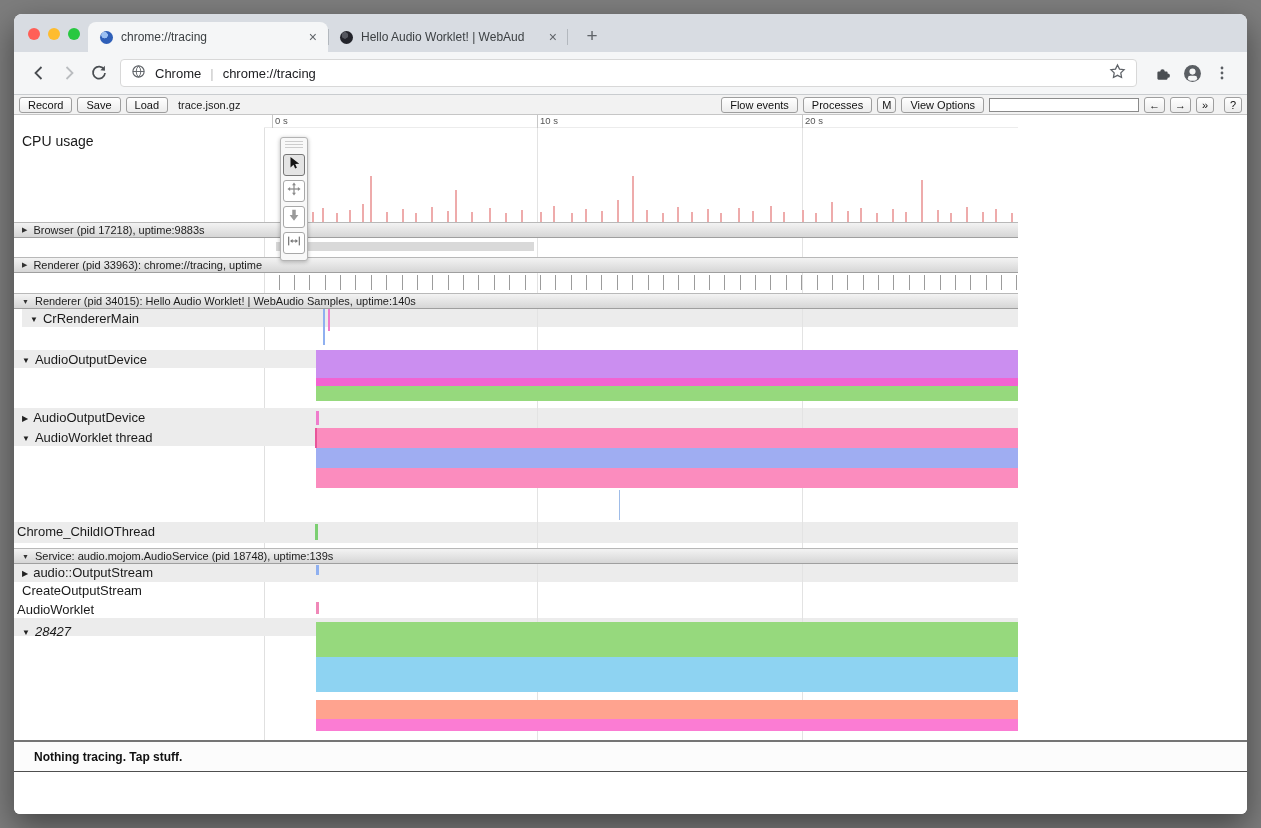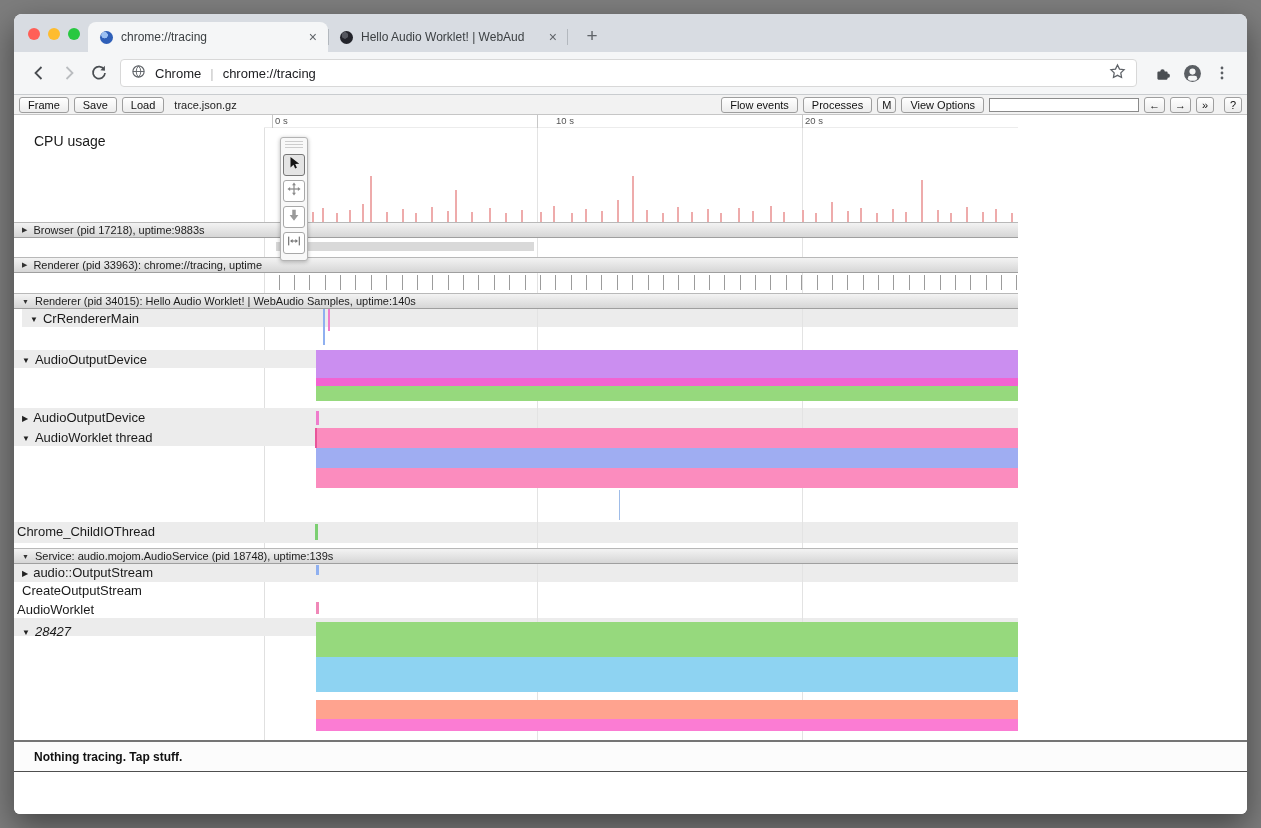--- a/index.html
+++ b/index.html
@@ -95,21 +95,21 @@
   .gridline { position: absolute; top: 0; bottom: 0; width: 1px; background: #e3e3e3; z-index: 1; }
   .trow { position: relative; overflow: visible; }
   .band { position: absolute; left: 0; right: 0; background: #ececec; }
   .bar, .mark { position: absolute; z-index: 3; }
   .tlabel {
     position: absolute; left: 0; top: 2px; z-index: 3; font-size: 13px; color: #1a1a1a;
     padding-left: 8px; white-space: nowrap;
   }
   .tlabel.flush { padding-left: 3px; }
   .tlabel.wrap { width: 175px; white-space: normal; line-height: 16px; top: 1px; }
-  .tlabel.cpu { font-size: 14px; top: 5px; padding-left: 20px; }
+  .tlabel.cpu { font-size: 14px; top: 5px; padding-left: 8px; }
   .tlabel.lbl28427 { top: 6px; }
   .tarrow { font-size: 8px; margin-right: 5px; color: #222; display: inline-block; transform: translateY(-1px); }
   .phead {
     position: relative; z-index: 2; height: 16px;
     background: linear-gradient(#f3f3f3, #d6d6d6);
     border-top: 1px solid #b8b8b8; border-bottom: 1px solid #9f9f9f;
     font-size: 11px; color: #1c1c1c; display: flex; align-items: center; padding: 0 8px;
   }
   .pharrow { font-size: 7px; margin-right: 6px; color: #333; }
   .phtext { flex: 1; overflow: hidden; white-space: nowrap; }
@@ -223,42 +223,42 @@
           <g fill="#5a5e63">
             <circle cx="8" cy="3" r="1.4"></circle>
             <circle cx="8" cy="8" r="1.4"></circle>
             <circle cx="8" cy="13" r="1.4"></circle>
           </g>
         </svg>
     </span>
   </div>
 
   <div class="trace-toolbar">
-    <button class="tbtn">Frame</button>
+    <button class="tbtn">Record</button>
     <button class="tbtn">Save</button>
     <button class="tbtn">Load</button>
     <span class="file-label">trace.json.gz</span>
     <span class="tb-spacer"></span>
     <button class="tbtn">Flow events</button>
     <button class="tbtn">Processes</button>
     <button class="tbtn small">M</button>
     <button class="tbtn">View Options</button>
     <input class="find-input" value="" style="">
     <button class="tbtn small">←</button>
     <button class="tbtn small">→</button>
     <button class="tbtn small">»</button>
     <button class="tbtn small help-btn">?</button>
   </div>
 
   <div class="main">
     <div class="ruler">
         <div class="rtick" style="left: 8px;"></div>
         <div class="rlabel" style="left: 11px;">0 s</div>
         <div class="rtick" style="left: 273px;"></div>
-        <div class="rlabel" style="left: 292px;">10 s</div>
+        <div class="rlabel" style="left: 276px;">10 s</div>
         <div class="rtick" style="left: 538px;"></div>
         <div class="rlabel" style="left: 541px;">20 s</div>
         <div class="rtick" style="left: 803px;"></div>
         <div class="rlabel" style="left: 806px;">30 s</div>
       </div>
     <div class="tbody">
         <div class="vsep"></div>
         <div class="trow" style="height: 94px;">
           <div class="tlabel cpu"><span>CPU usage</span></div>
           <div class="mark" style="left: 297.75px; width: 2px; top: 84px; height: 10px; background: rgb(238, 171, 171);"></div>

